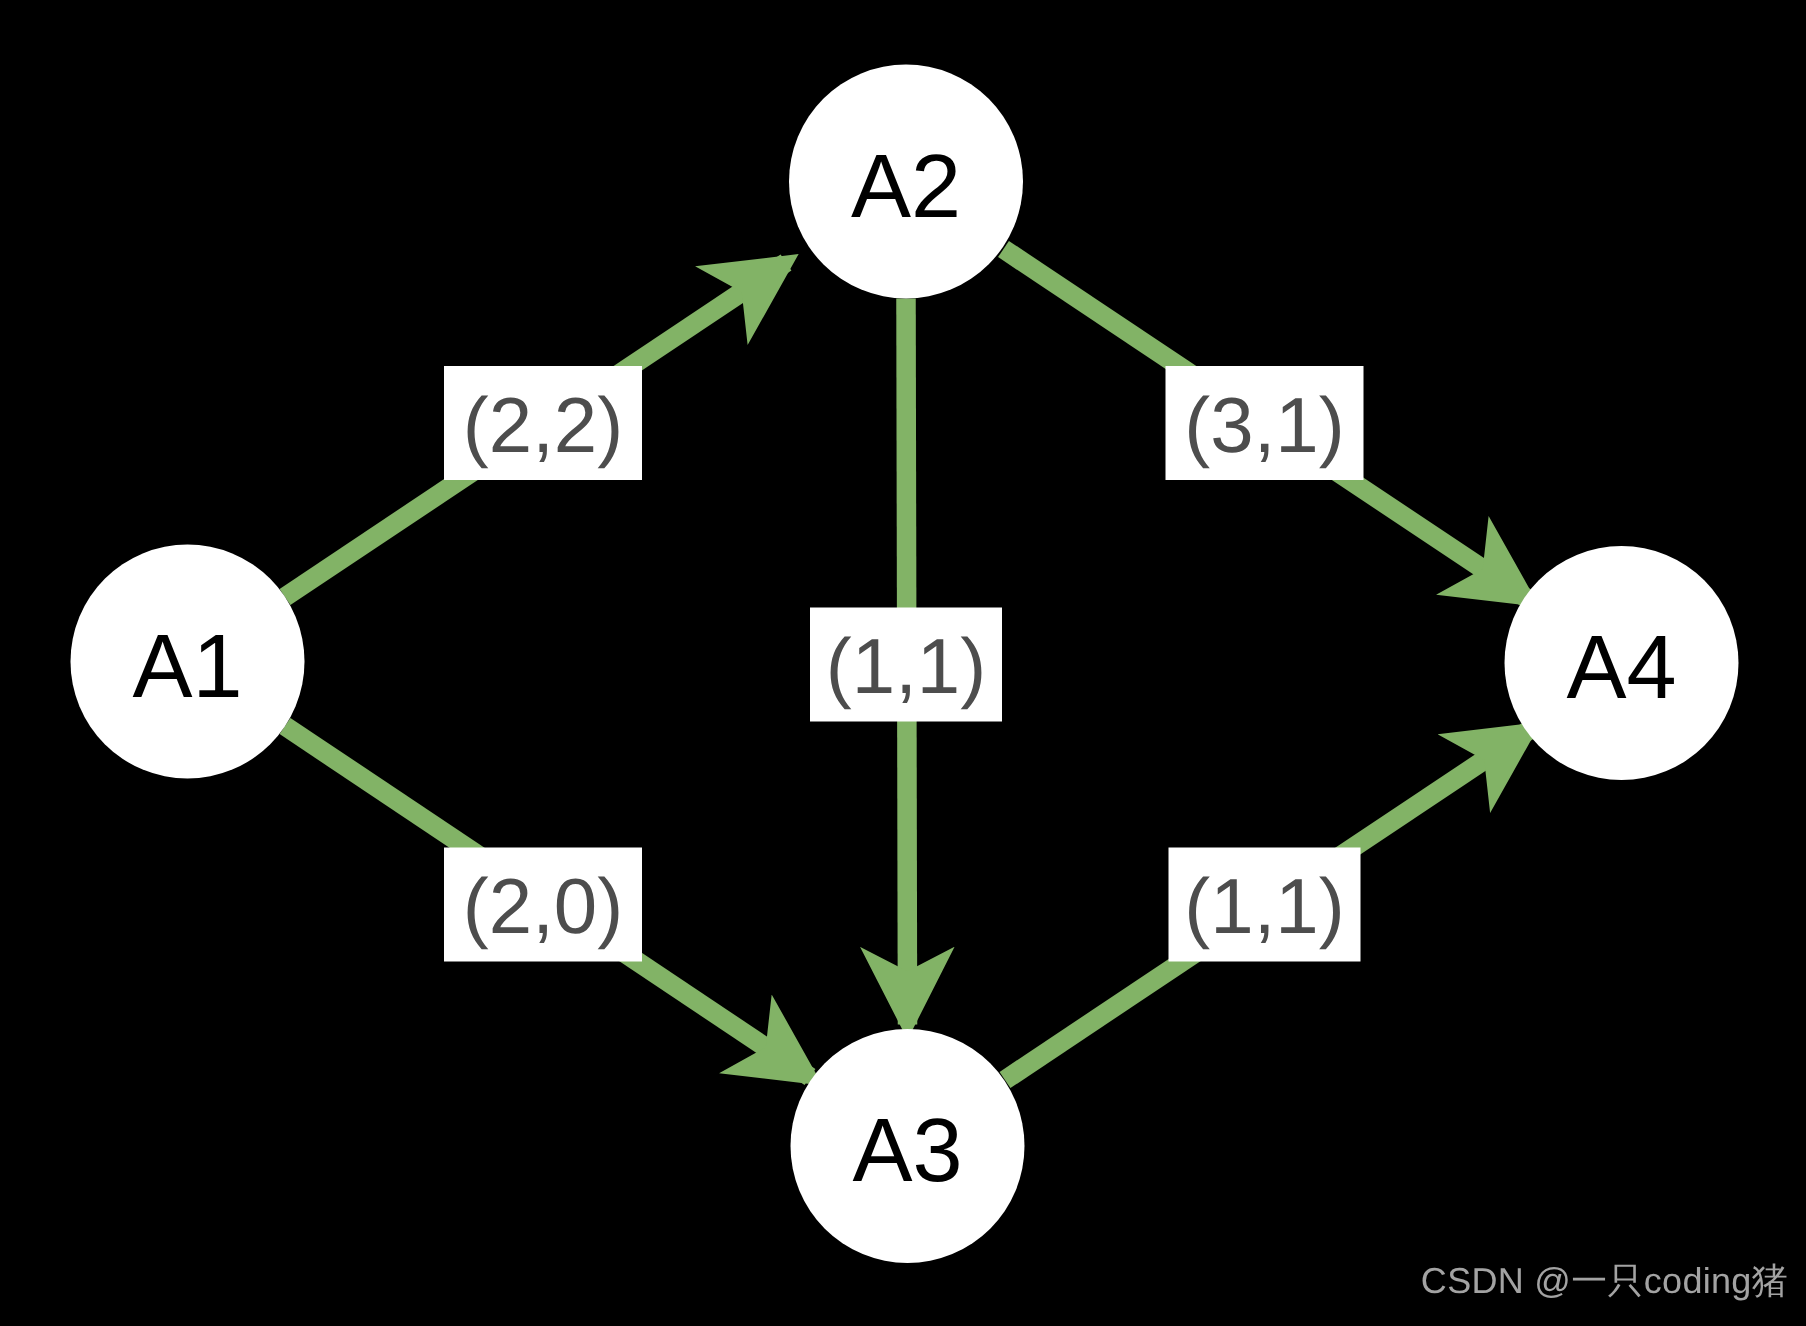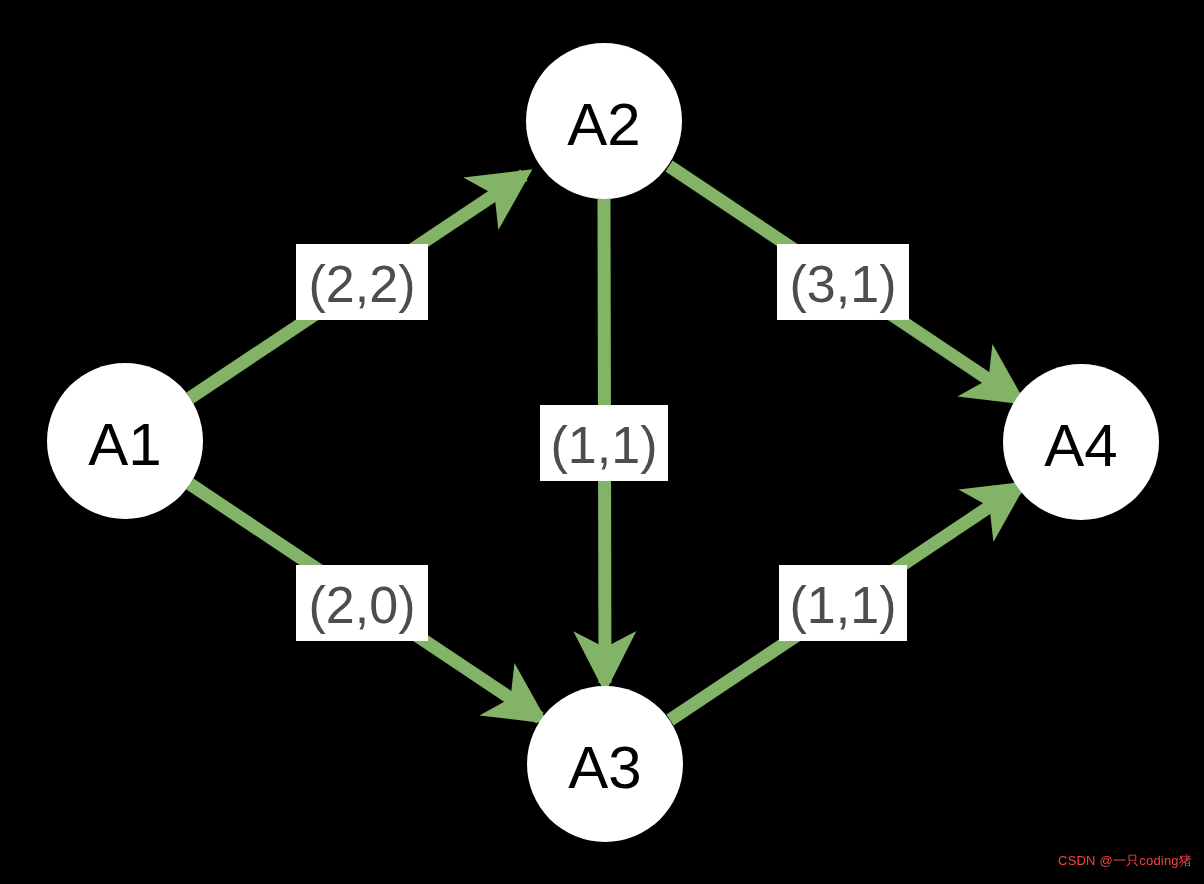--- a/index.html
+++ b/index.html
@@ -54,23 +54,23 @@
     fill: #4d4d4d;
     font-family: "Liberation Sans", sans-serif;
     font-size: 52px;
     text-anchor: middle;
     dominant-baseline: central;
   }
   .watermark {
     position: absolute;
     right: 12px;
     bottom: 14px;
-    color: #ef4444;
+    color: #a3a3a3;
     font-family: "Liberation Sans", sans-serif;
-    font-size: 13px;
+    font-size: 24px;
     white-space: nowrap;
     letter-spacing: 0.2px;
     margin-top: 48px;
   }
 </style>
 </head>
 <body>
 
 <div id="canvas">
 

